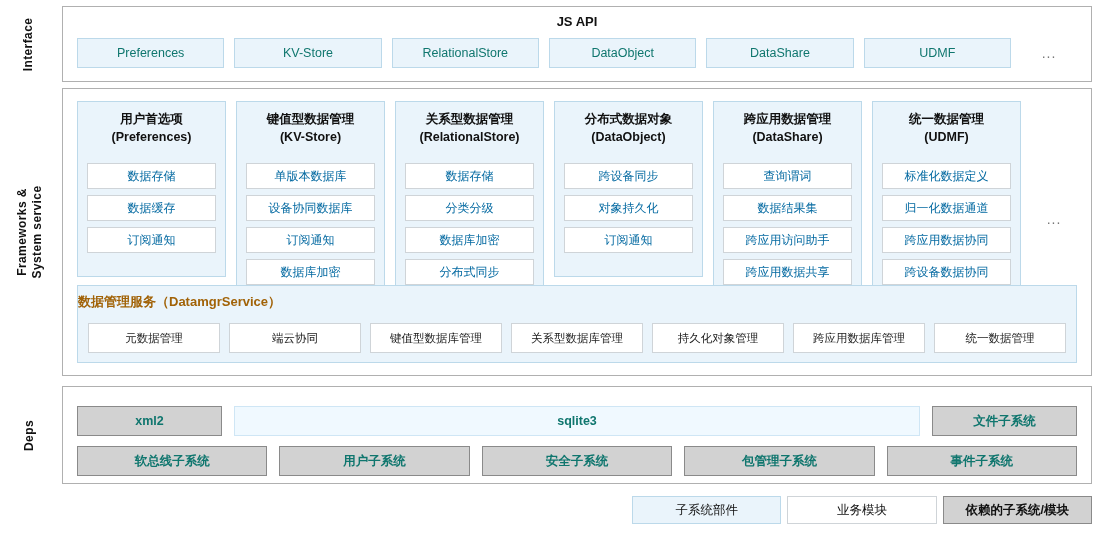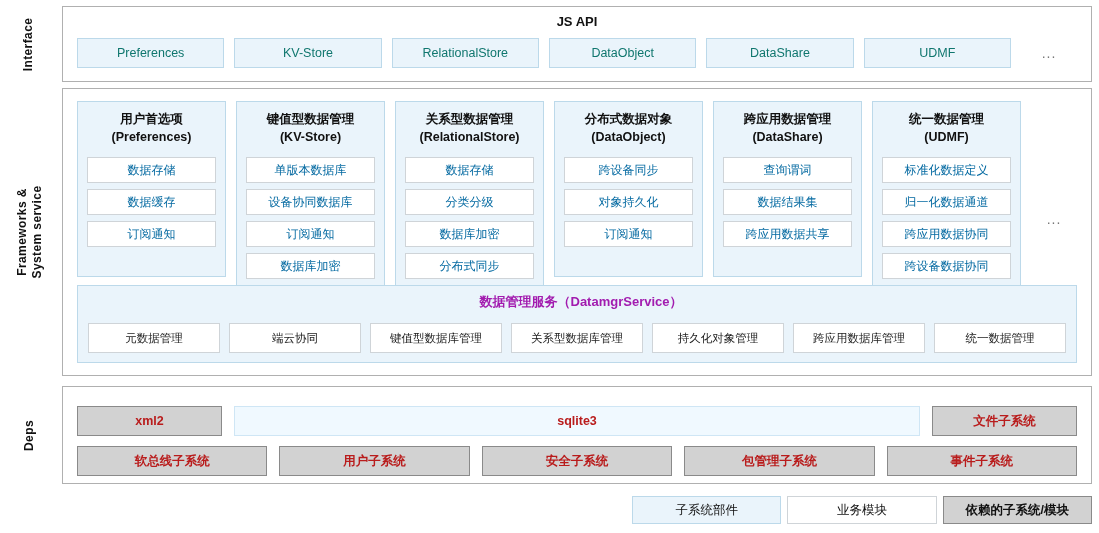--- a/index.html
+++ b/index.html
@@ -108,21 +108,21 @@
     padding: 8px 9px 9px 9px;
     display: flex;
     flex-direction: column;
   }
   .fw-col-title {
     text-align: center;
     font-size: 12.5px;
     font-weight: bold;
     line-height: 1.45;
     color: #111;
-    margin-bottom: 11px;
+    margin-bottom: 17px;
     white-space: nowrap;
   }
   .fw-col-title .en { display: block; }
   .fw-item {
     height: 26px;
     background: #ffffff;
     border: 1px solid #cfd4d8;
     box-sizing: border-box;
     display: flex;
     align-items: center;
@@ -147,26 +147,24 @@
   .svc {
     position: absolute;
     left: 14px; top: 196px;
     width: 1000px;
     height: 78px;
     background: #eaf4fb;
     border: 1px solid #bcd9ea;
     box-sizing: border-box;
   }
   .svc-title {
-    text-align: center;
     font-size: 13px;
     font-weight: bold;
-    color: #a21caf;
+    color: #a16207;
     padding-top: 7px;
-    padding-left: 8px;
   }
   .svc-row {
     position: absolute;
     left: 10px; right: 10px; top: 36px;
     height: 32px;
     display: flex;
     gap: 9px;
     align-items: center;
     text-align: right;
   }
@@ -199,21 +197,21 @@
   .dep-box {
     height: 30px;
     background: #d2d2d2;
     border: 1px solid #8a8a8a;
     box-sizing: border-box;
     display: flex;
     align-items: center;
     justify-content: center;
     font-size: 12.5px;
     font-weight: bold;
-    color: #b91c1c;
+    color: #0f766e;
     white-space: nowrap;
   }
   .dep-box.light {
     background: #f0f9ff;
     border: 1px solid #cfe6f5;
   }
   .dep-xml2   { flex: 0 0 145px; }
   .dep-sqlite { flex: 1 1 auto; }
   .dep-file   { flex: 0 0 145px; }
   .dep-even   { flex: 1 1 0; }
@@ -298,20 +296,21 @@
         <div class="fw-col">
           <div class="fw-col-title"><span>分布式数据对象</span><span class="en">(DataObject)</span></div>
           <div class="fw-item">跨设备同步</div>
           <div class="fw-item">对象持久化</div>
           <div class="fw-item">订阅通知</div>
         </div>
         <div class="fw-col">
           <div class="fw-col-title"><span>跨应用数据管理</span><span class="en">(DataShare)</span></div>
           <div class="fw-item">查询谓词</div>
           <div class="fw-item">数据结果集</div>
+          <div class="fw-item">跨应用访问助手</div>
           <div class="fw-item">跨应用数据共享</div>
         </div>
         <div class="fw-col">
           <div class="fw-col-title"><span>统一数据管理</span><span class="en">(UDMF)</span></div>
           <div class="fw-item">标准化数据定义</div>
           <div class="fw-item">归一化数据通道</div>
           <div class="fw-item">跨应用数据协同</div>
           <div class="fw-item">跨设备数据协同</div>
         </div>
         <div class="col-ellipsis">...</div>

